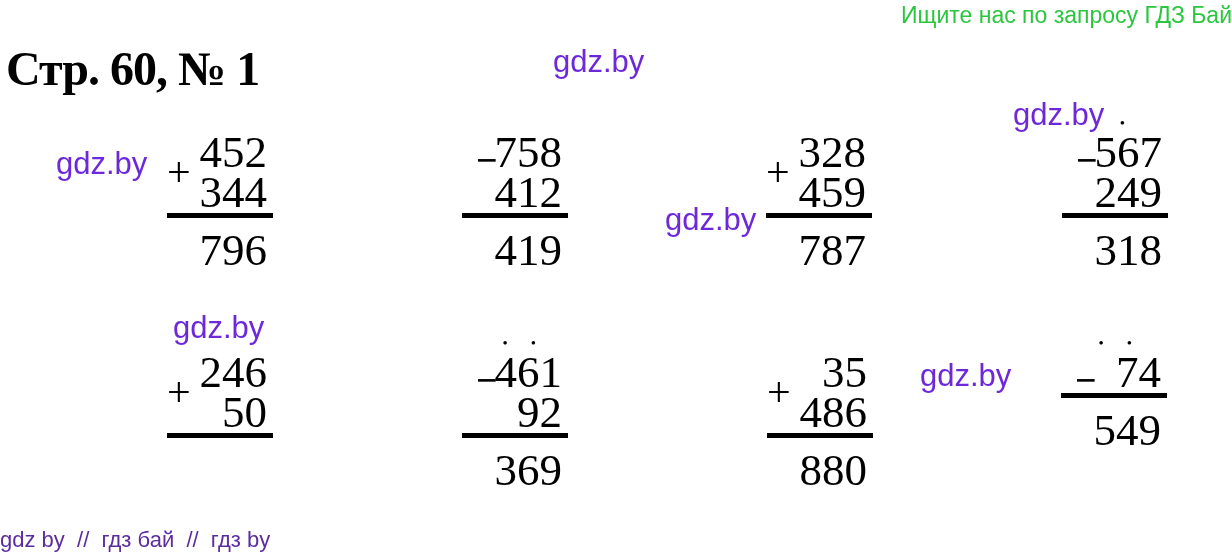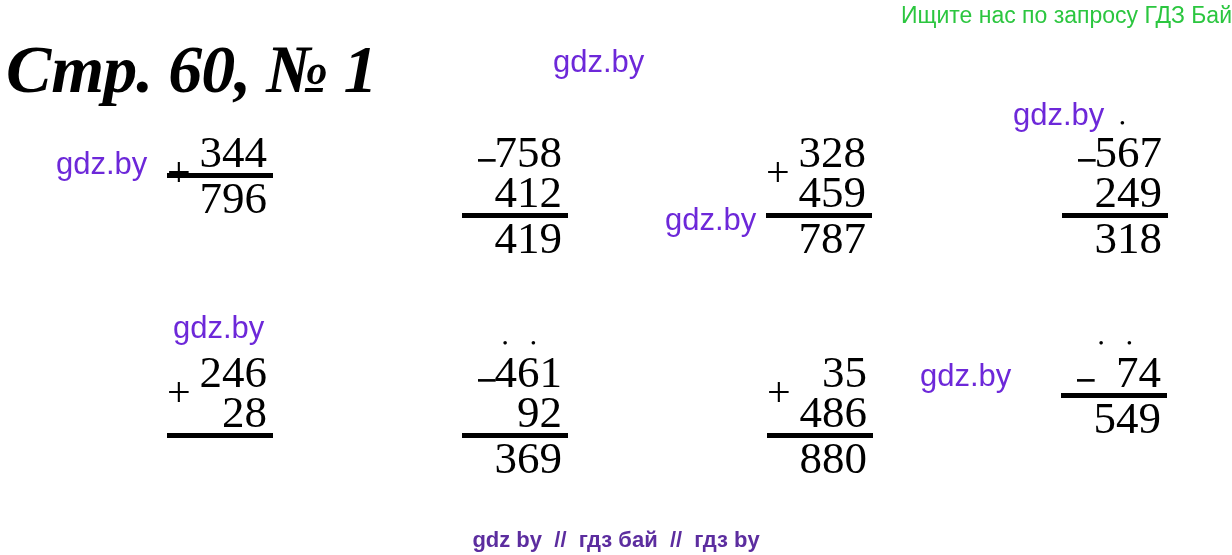--- a/index.html
+++ b/index.html
@@ -23,25 +23,24 @@
     line-height: 28px;
     color: #2bc63f;
   }
 
   
   .page-title {
     position: absolute;
     left: 6px; top: 36px;
     font-family: "Liberation Serif", serif;
     font-weight: bold;
-    font-size: 68px;
+    font-size: 48px;
     line-height: 66px;
     letter-spacing: -1px;
     white-space: nowrap;
-    font-style: italic;
   }
 
   
   .wm {
     position: absolute;
     font-size: 31px;
     line-height: 36px;
     color: #6d28d9;
     white-space: nowrap;
   }
@@ -65,21 +64,21 @@
     padding-right: 6px;
     white-space: nowrap;
   }
   .rule {
     height: 5px;
     width: 106px;
     margin-left: auto;
     margin-top: 1px;
     background: #000000;
   }
-  .result { }
+  .result { margin-top: 12px; }
   .sign {
     position: absolute;
     white-space: nowrap;
   }
   .sign-plus {
     left: 14px; top: 0;
     height: 80px; line-height: 80px;
     font-size: 42px;
   }
   .sign-minus {
@@ -98,44 +97,44 @@
   }
   .dots-p4 { right: 20px; }
   .dots-p6 { right: 9px;  }
   .dots-p8 { right: 12px; }
 
   
   .footer {
     position: absolute;
     top: 527px; left: 0;
     width: 100%;
-    text-align: center;
+    text-align: left;
     font-size: 22px;
     line-height: 26px;
     color: #5c2d9f;
     white-space: pre;
-    font-weight: bold;
   }
 </style>
 </head>
 <body>
 
 <div class="banner">Ищите нас по запросу ГДЗ Бай</div>
 
 <div class="page-title">Стр. 60, № 1</div>
 
 <span class="wm wm1">gdz.by</span>
 <span class="wm wm2">gdz.by</span>
 <span class="wm wm3">gdz.by</span>
 <span class="wm wm4">gdz.by</span>
 <span class="wm wm5">gdz.by</span>
 <span class="wm wm6">gdz.by</span>
 
 <div class="problem" style="left:153px;top:132px">
   <span class="sign sign-plus">+</span>
+  <div class="num-row">452</div>
   <div class="num-row">344</div>
   <div class="rule"></div>
   <div class="num-row result">796</div>
 </div>
 
 <div class="problem" style="left:448px;top:132px">
   <span class="sign sign-minus">−</span>
   <div class="num-row">758</div>
   <div class="num-row">412</div>
   <div class="rule"></div>
@@ -155,21 +154,21 @@
   <span class="sign sign-minus">−</span>
   <div class="num-row">567</div>
   <div class="num-row">249</div>
   <div class="rule"></div>
   <div class="num-row result">318</div>
 </div>
 
 <div class="problem" style="left:153px;top:352px">
   <span class="sign sign-plus">+</span>
   <div class="num-row">246</div>
-  <div class="num-row">28</div>
+  <div class="num-row">50</div>
   <div class="rule"></div>
 </div>
 
 <div class="problem" style="left:448px;top:352px">
   <span class="dots dots-p6">••</span>
   <span class="sign sign-minus">−</span>
   <div class="num-row">461</div>
   <div class="num-row">92</div>
   <div class="rule"></div>
   <div class="num-row result">369</div>

